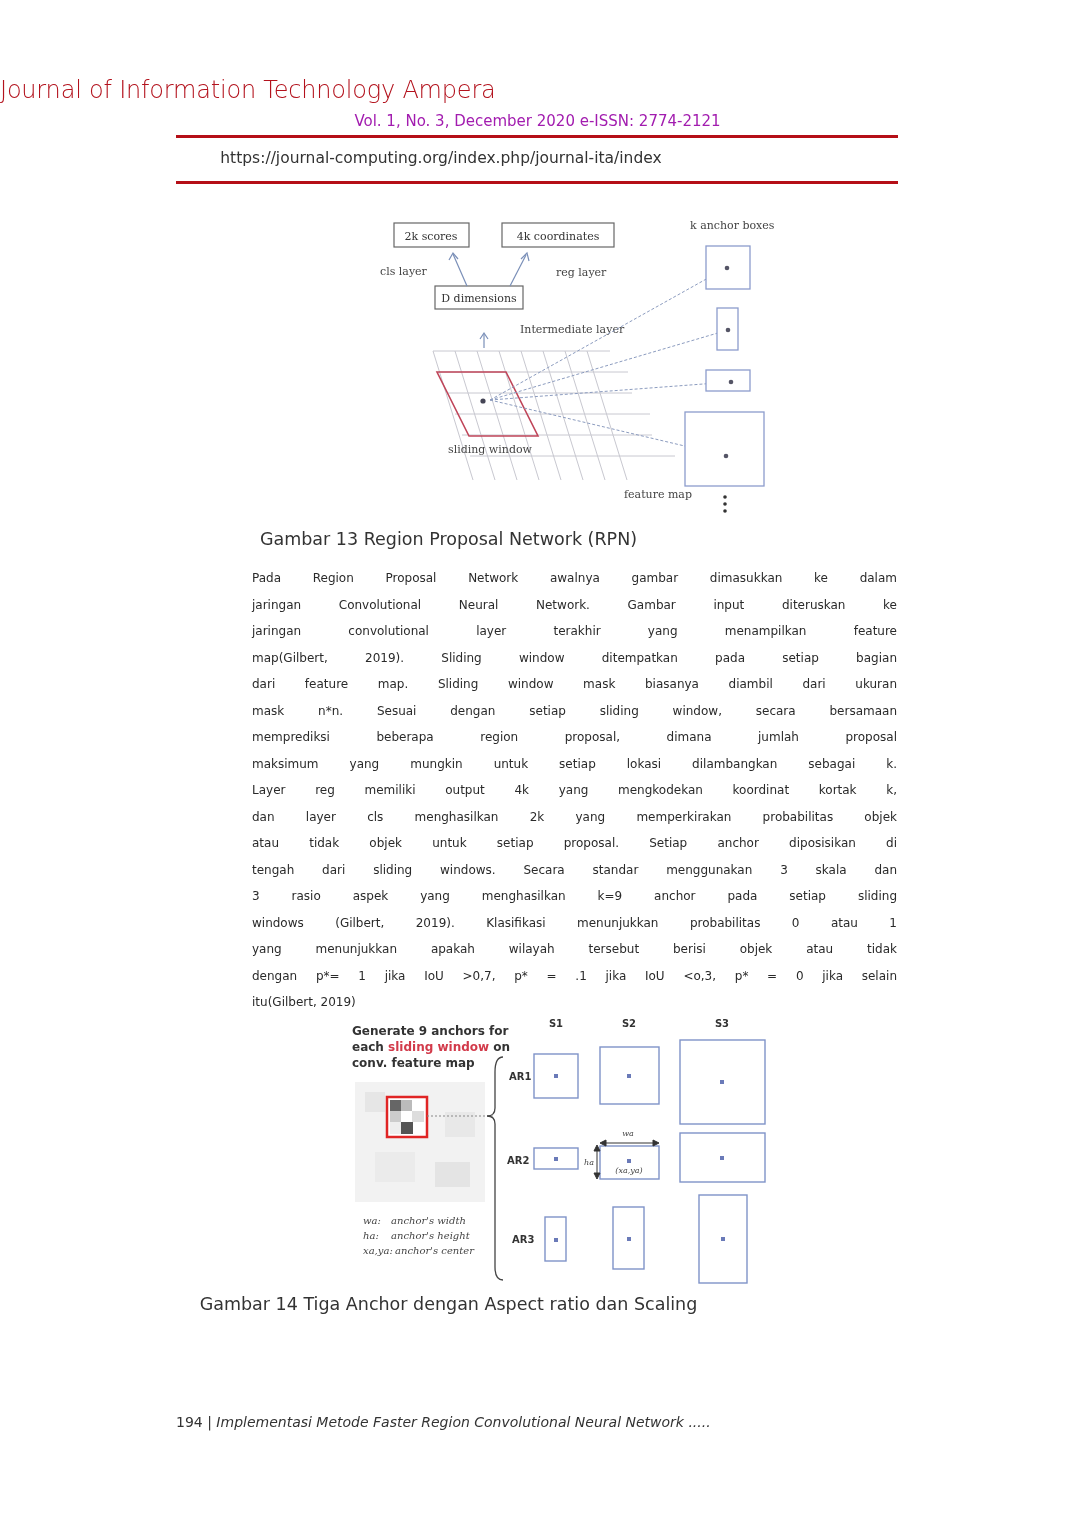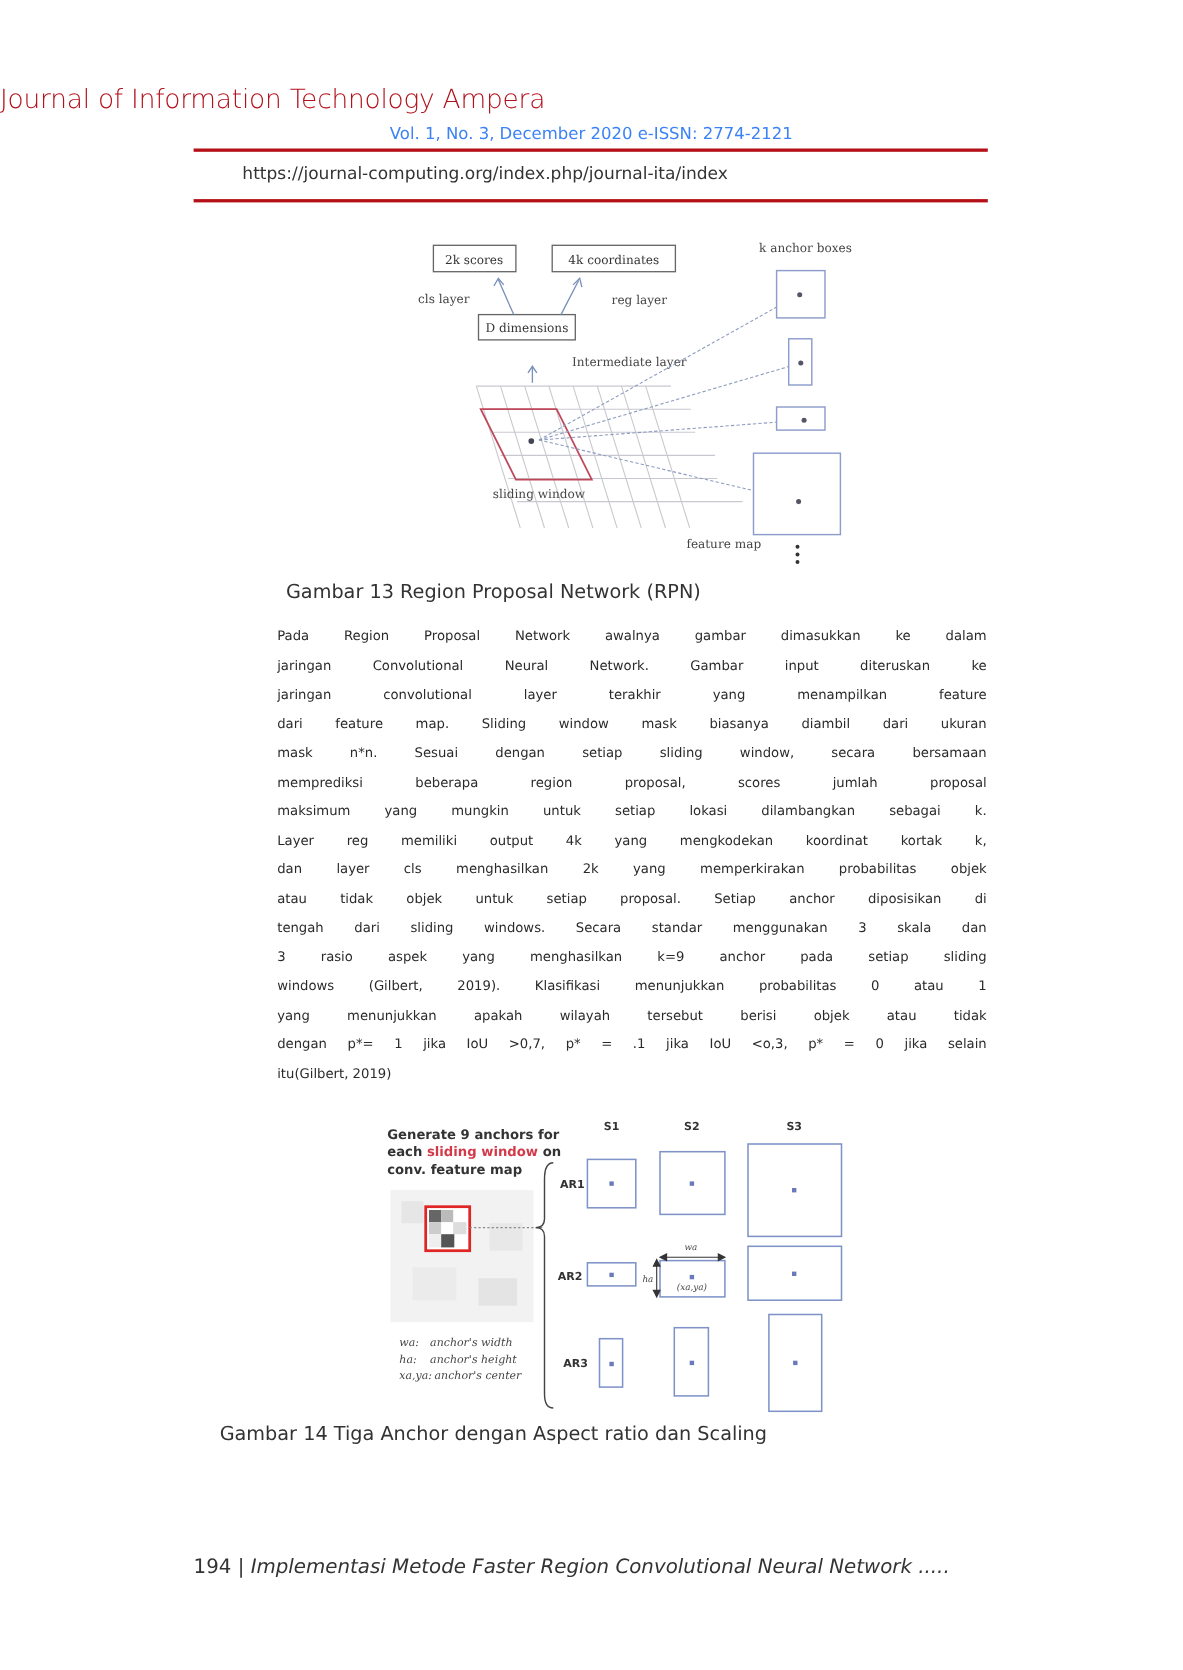--- a/index.html
+++ b/index.html
@@ -1,29 +1,29 @@
 <!DOCTYPE html>
 <html><head>
 <meta charset="utf-8">
 <style>
   html, body { margin: 0; padding: 0; background: #ffffff; }
   body { width: 1075px; height: 1518px; position: relative; overflow: hidden;
          font-family: "DejaVu Sans", sans-serif; color: #2a2a2a; }
   .abs { position: absolute; }
   .journal-title { left: 0; width: 1075px; top: 76px; text-align: left;
                    font-size: 24px; color: #b3121d; font-weight: 300; letter-spacing: -0.2px; }
-  .vol-line { left: 0; width: 1075px; top: 112px; text-align: center; font-size: 15px; color: #3b82f6; }
+  .vol-line { left: 0; width: 1075px; top: 112px; text-align: center; font-size: 15px; color: #a21caf; }
   .rule { left: 176px; width: 722px; height: 3px; background: #b50f17; }
   .url-line { left: 0; width: 882px; top: 149px; text-align: center; font-size: 15.5px; color: #333; }
   .caption { left: 0; width: 897px; text-align: center; font-size: 17.5px; color: #333; }
   .body-text { left: 252px; width: 645px; top: 565px; font-size: 12px; line-height: 26.5px;
                text-align: justify; color: #2a2a2a; }
   .body-text .ln { display: block; text-align: justify; text-align-last: justify; white-space: nowrap; }
   .body-text .ln.last { text-align-last: left; }
-  .footer { left: 176px; top: 1414px; font-size: 18px; color: #333; }
+  .footer { left: 176px; top: 1414px; font-size: 14px; color: #333; }
   .footer i { font-style: italic; }
   svg text { font-family: "DejaVu Serif", serif; }
   .fig2 text.sans { font-family: "DejaVu Sans", sans-serif; }
 </style>
 </head>
 <body>
 
 <div class="abs journal-title">Journal of Information Technology Ampera</div>
 <div class="abs vol-line">Vol. 1, No. 3, December 2020  e-ISSN: 2774-2121</div>
 <div class="abs rule" style="top:135px"></div>
@@ -105,23 +105,24 @@
       <circle cx="355" cy="301" r="1.8"></circle>
   </g>
 </svg>
 
 <div class="abs caption" style="top:529px">Gambar 13 Region Proposal Network (RPN)</div>
 
 <div class="abs body-text">
   <span class="ln">Pada Region Proposal Network awalnya gambar dimasukkan ke dalam</span>
   <span class="ln">jaringan Convolutional Neural Network. Gambar input diteruskan ke</span>
   <span class="ln">jaringan convolutional layer terakhir yang menampilkan feature</span>
+  <span class="ln">map(Gilbert, 2019). Sliding window ditempatkan pada setiap bagian</span>
   <span class="ln">dari feature map. Sliding window mask biasanya diambil dari ukuran</span>
   <span class="ln">mask n*n. Sesuai dengan setiap sliding window, secara bersamaan</span>
-  <span class="ln">memprediksi beberapa region proposal, scores jumlah proposal</span>
+  <span class="ln">memprediksi beberapa region proposal, dimana jumlah proposal</span>
   <span class="ln">maksimum yang mungkin untuk setiap lokasi dilambangkan sebagai k.</span>
   <span class="ln">Layer reg memiliki output 4k yang mengkodekan koordinat kortak  k,</span>
   <span class="ln">dan layer cls menghasilkan 2k yang memperkirakan probabilitas objek</span>
   <span class="ln">atau tidak objek untuk setiap proposal. Setiap anchor diposisikan di</span>
   <span class="ln">tengah dari sliding windows. Secara standar menggunakan 3 skala dan</span>
   <span class="ln">3 rasio aspek yang menghasilkan k=9 anchor pada setiap sliding</span>
   <span class="ln">windows (Gilbert, 2019). Klasifikasi menunjukkan probabilitas 0 atau 1</span>
   <span class="ln">yang menunjukkan apakah wilayah tersebut berisi objek atau tidak</span>
   <span class="ln">dengan p*= 1 jika IoU &gt;0,7, p* = .1 jika IoU &lt;o,3, p* = 0 jika selain</span>
   <span class="ln last">itu(Gilbert, 2019)</span>

